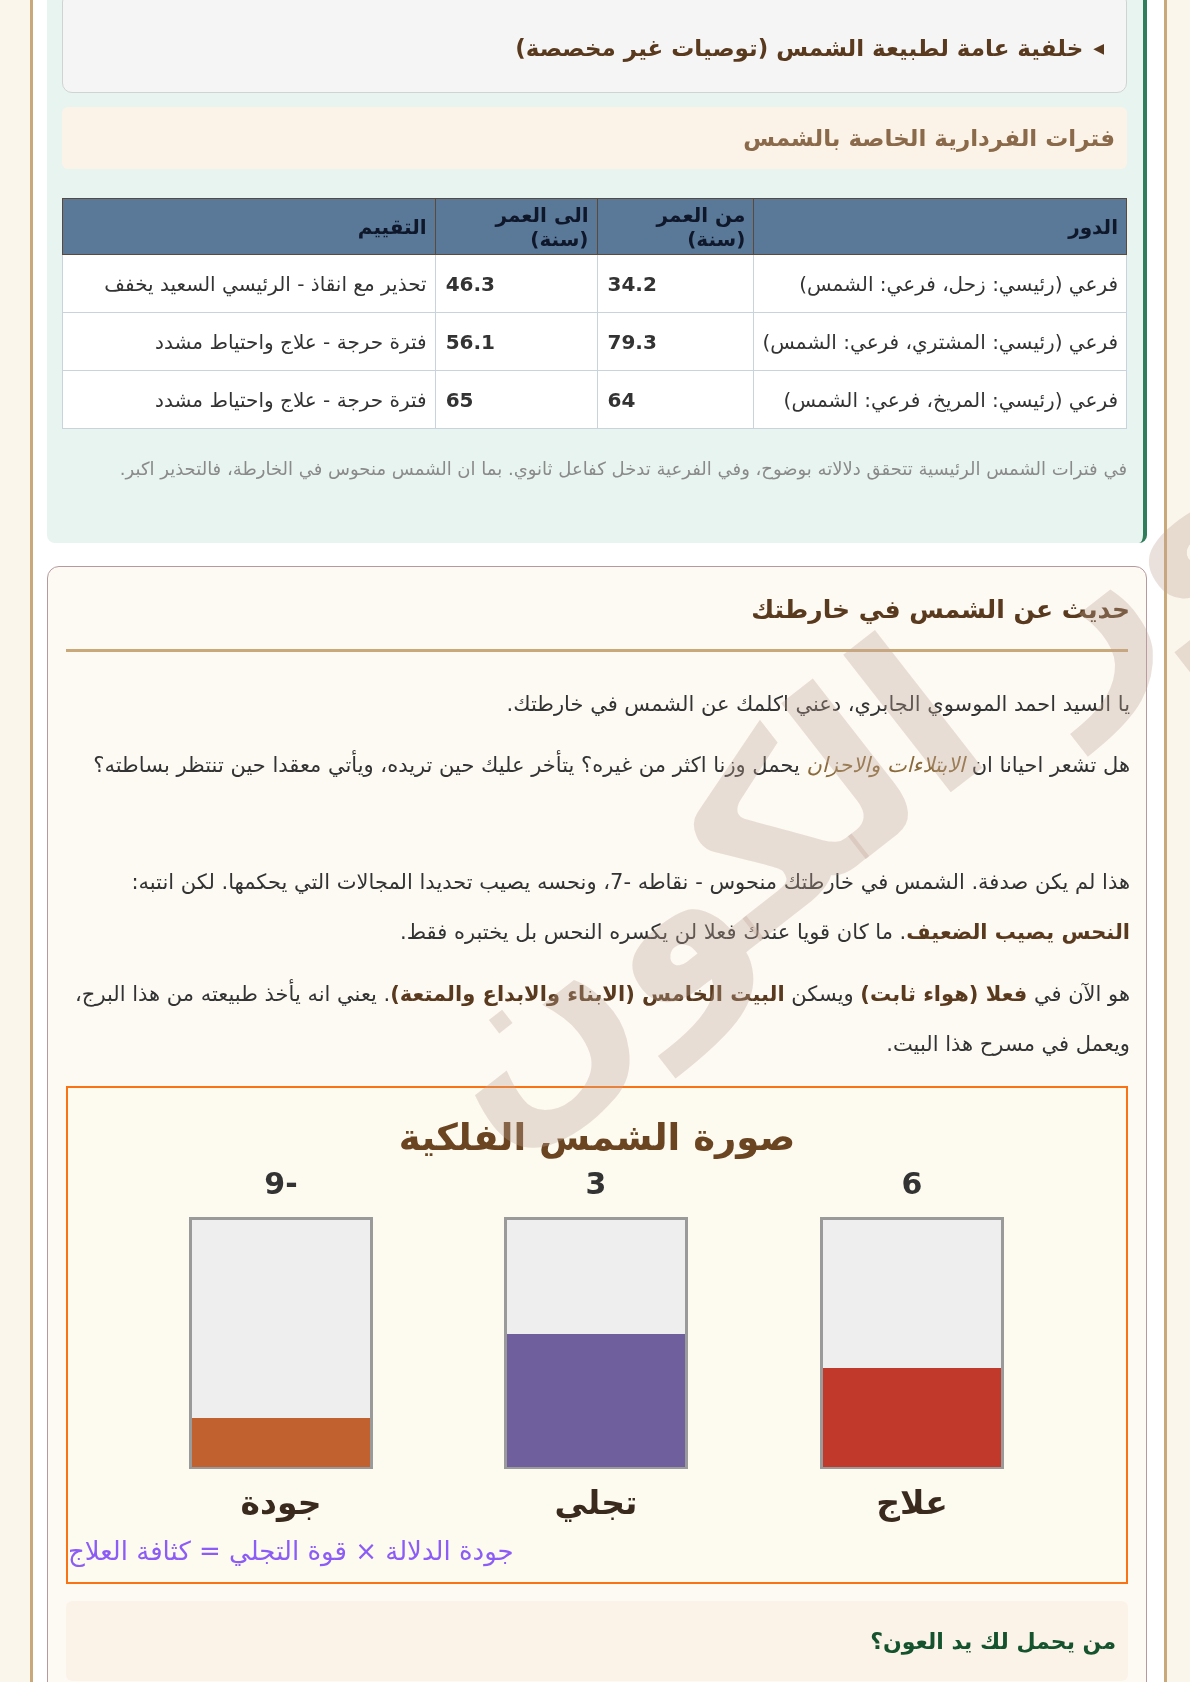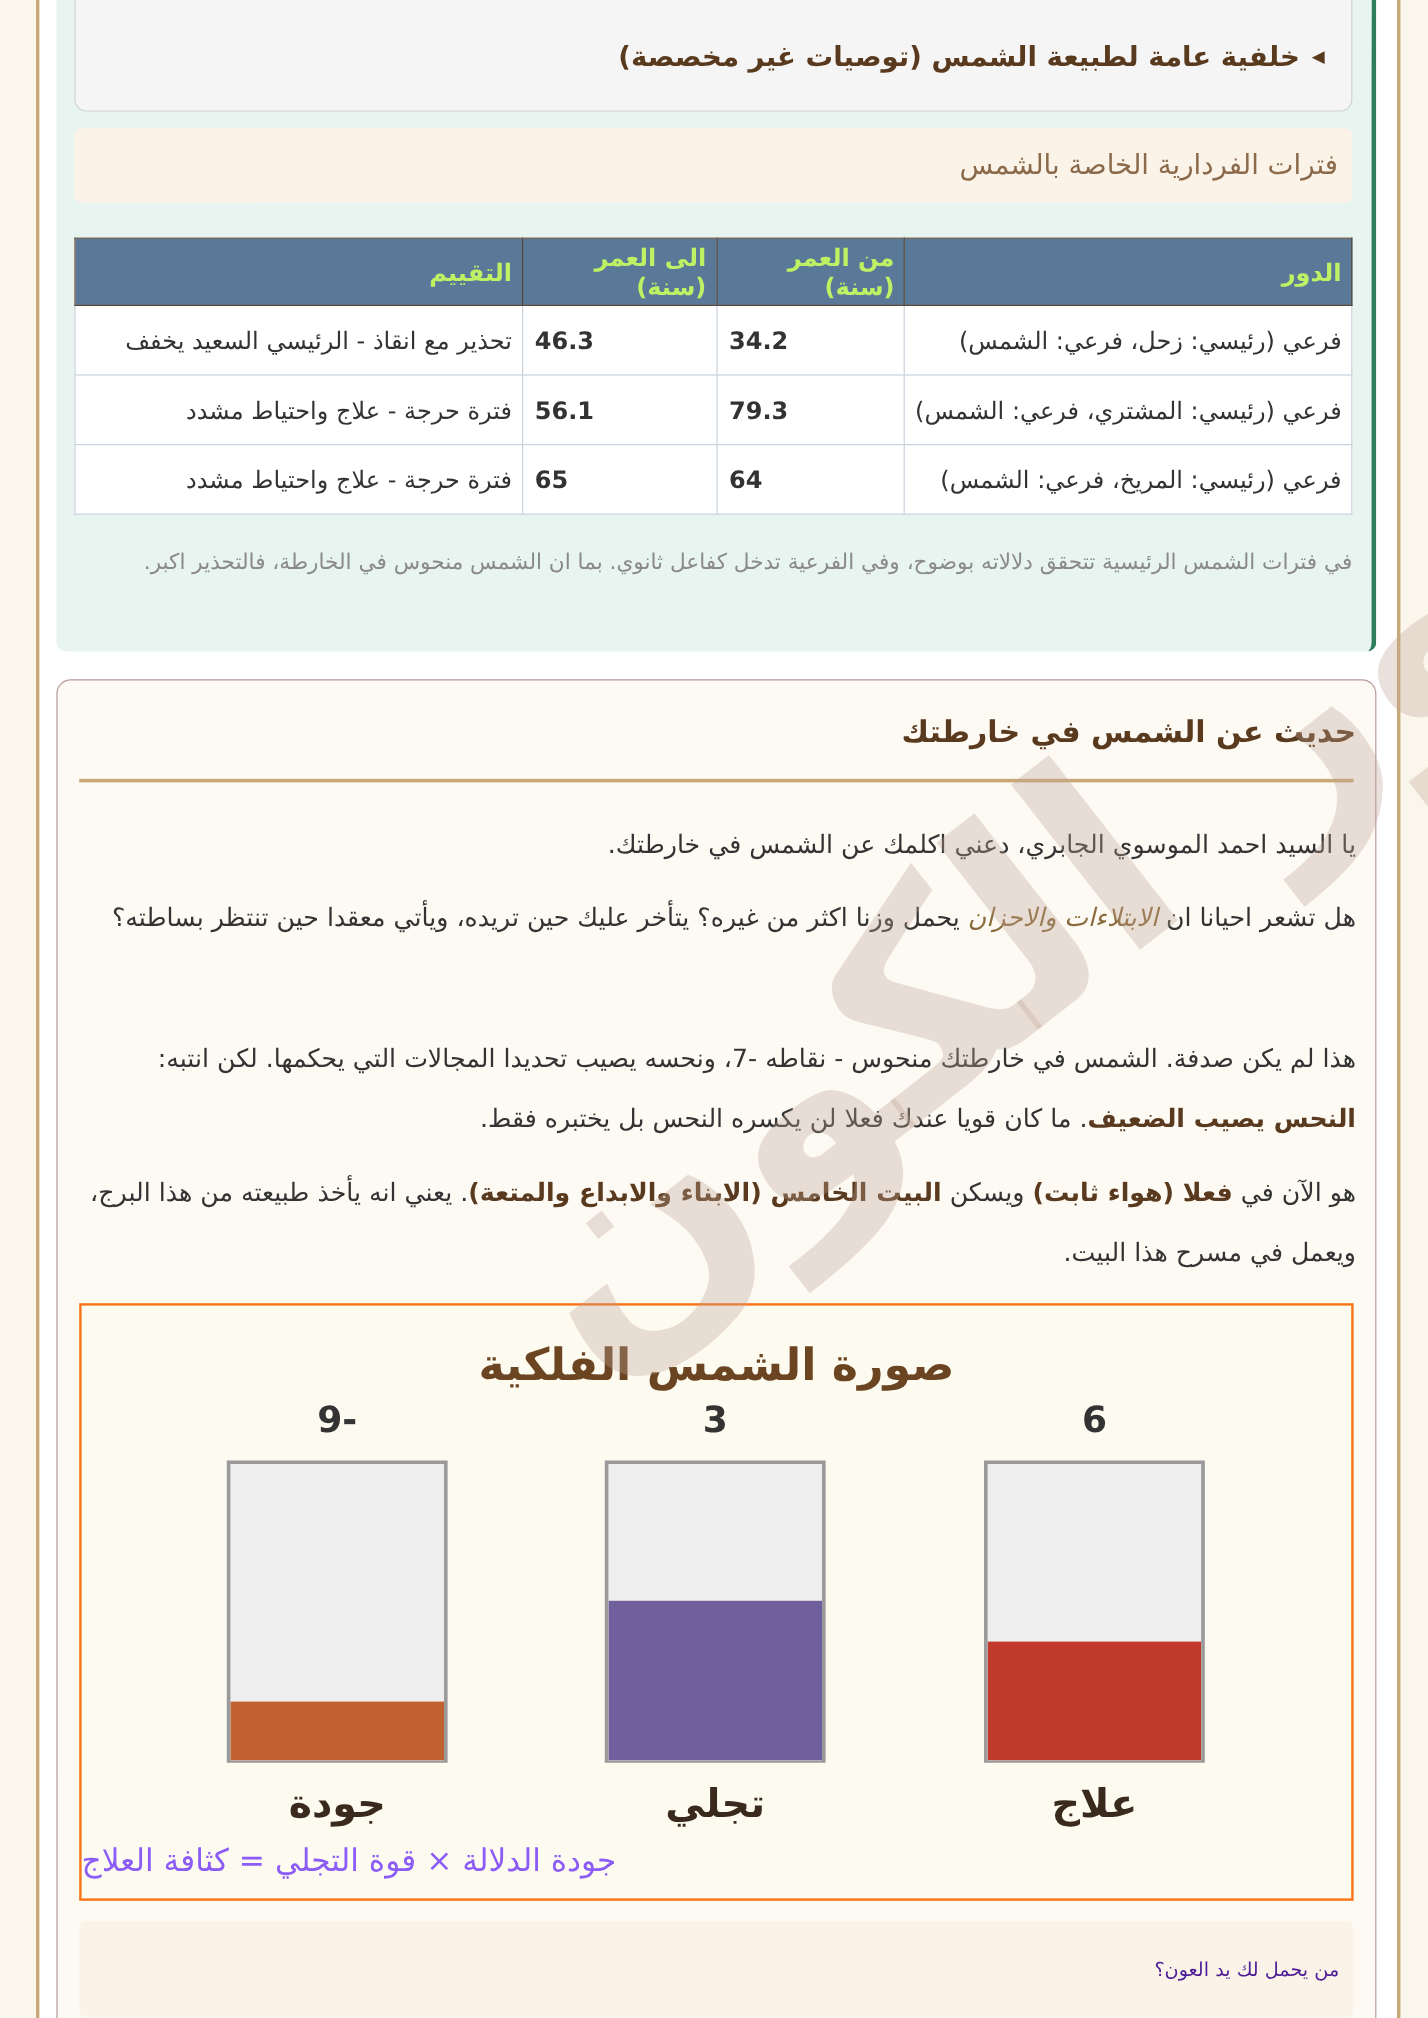--- a/index.html
+++ b/index.html
@@ -30,31 +30,31 @@
   .details-summary {
     font-size: 23px; font-weight: bold; color: #5a3a1e;
     display: flex; align-items: center; gap: 10px; cursor: pointer;
   }
   .tri { font-size: 14px; color: #5a3a1e; }
 
   .subhead {
     position: absolute; left: 62px; width: 1065px; height: 62px;
     background: #fcf3e8; border-radius: 6px;
     display: flex; align-items: center; padding-right: 12px;
-    font-size: 23px; font-weight: normal; color: #8a6a4a;
+    font-size: 23px; font-weight: bold; color: #8a6a4a;
   }
   .subhead.s1 { top: 107px; }
 
   table.periods {
     position: absolute; left: 62px; top: 198px; width: 1065px;
     border-collapse: collapse; background: #fff;
     font-size: 20px;
   }
   table.periods th {
-    background: #5a7898; color: #bef264; font-weight: bold;
+    background: #5a7898; color: #0f172a; font-weight: bold;
     height: 56px; text-align: right; padding: 0 8px;
     border: 1px solid #5b4a3a; font-size: 20px;
   }
   table.periods td {
     height: 58px; padding: 0 8px; text-align: right;
     border: 1px solid #c8d3de; color: #333;
   }
   table.periods td.num { font-weight: bold; text-align: left; padding-left: 10px; }
   col.c-role { width: 373px; }
   col.c-from { width: 157px; }
@@ -116,21 +116,21 @@
     font-size: 33px; font-weight: bold; color: #3a2a1e;
   }
   .col-1 { left: 121px; }
   .col-2 { left: 436px; }
   .col-3 { left: 752px; }
   .formula {
     position: absolute; left: 0; right: 0; top: 448px; text-align: left;
     font-size: 26px; color: #8b5cf6;
   }
 
-  .subhead.s2 { top: 1034px; left: 18px; width: 1062px; height: 80px; font-size: 16px; color: #4c1d95; }
+  .subhead.s2 { top: 1034px; left: 18px; width: 1062px; height: 80px; font-size: 22px; color: #14532d; }
 
   
   .watermark {
     position: absolute; left: 290px; top: 470px; width: 700px; height: 500px;
     pointer-events: none; z-index: 5;
   }
   .watermark span {
     position: absolute; left: 40px; top: 150px;
     font-size: 230px; font-weight: bold; color: rgba(190, 165, 150, 0.33);
     transform: rotate(-38deg); transform-origin: center; white-space: nowrap;

